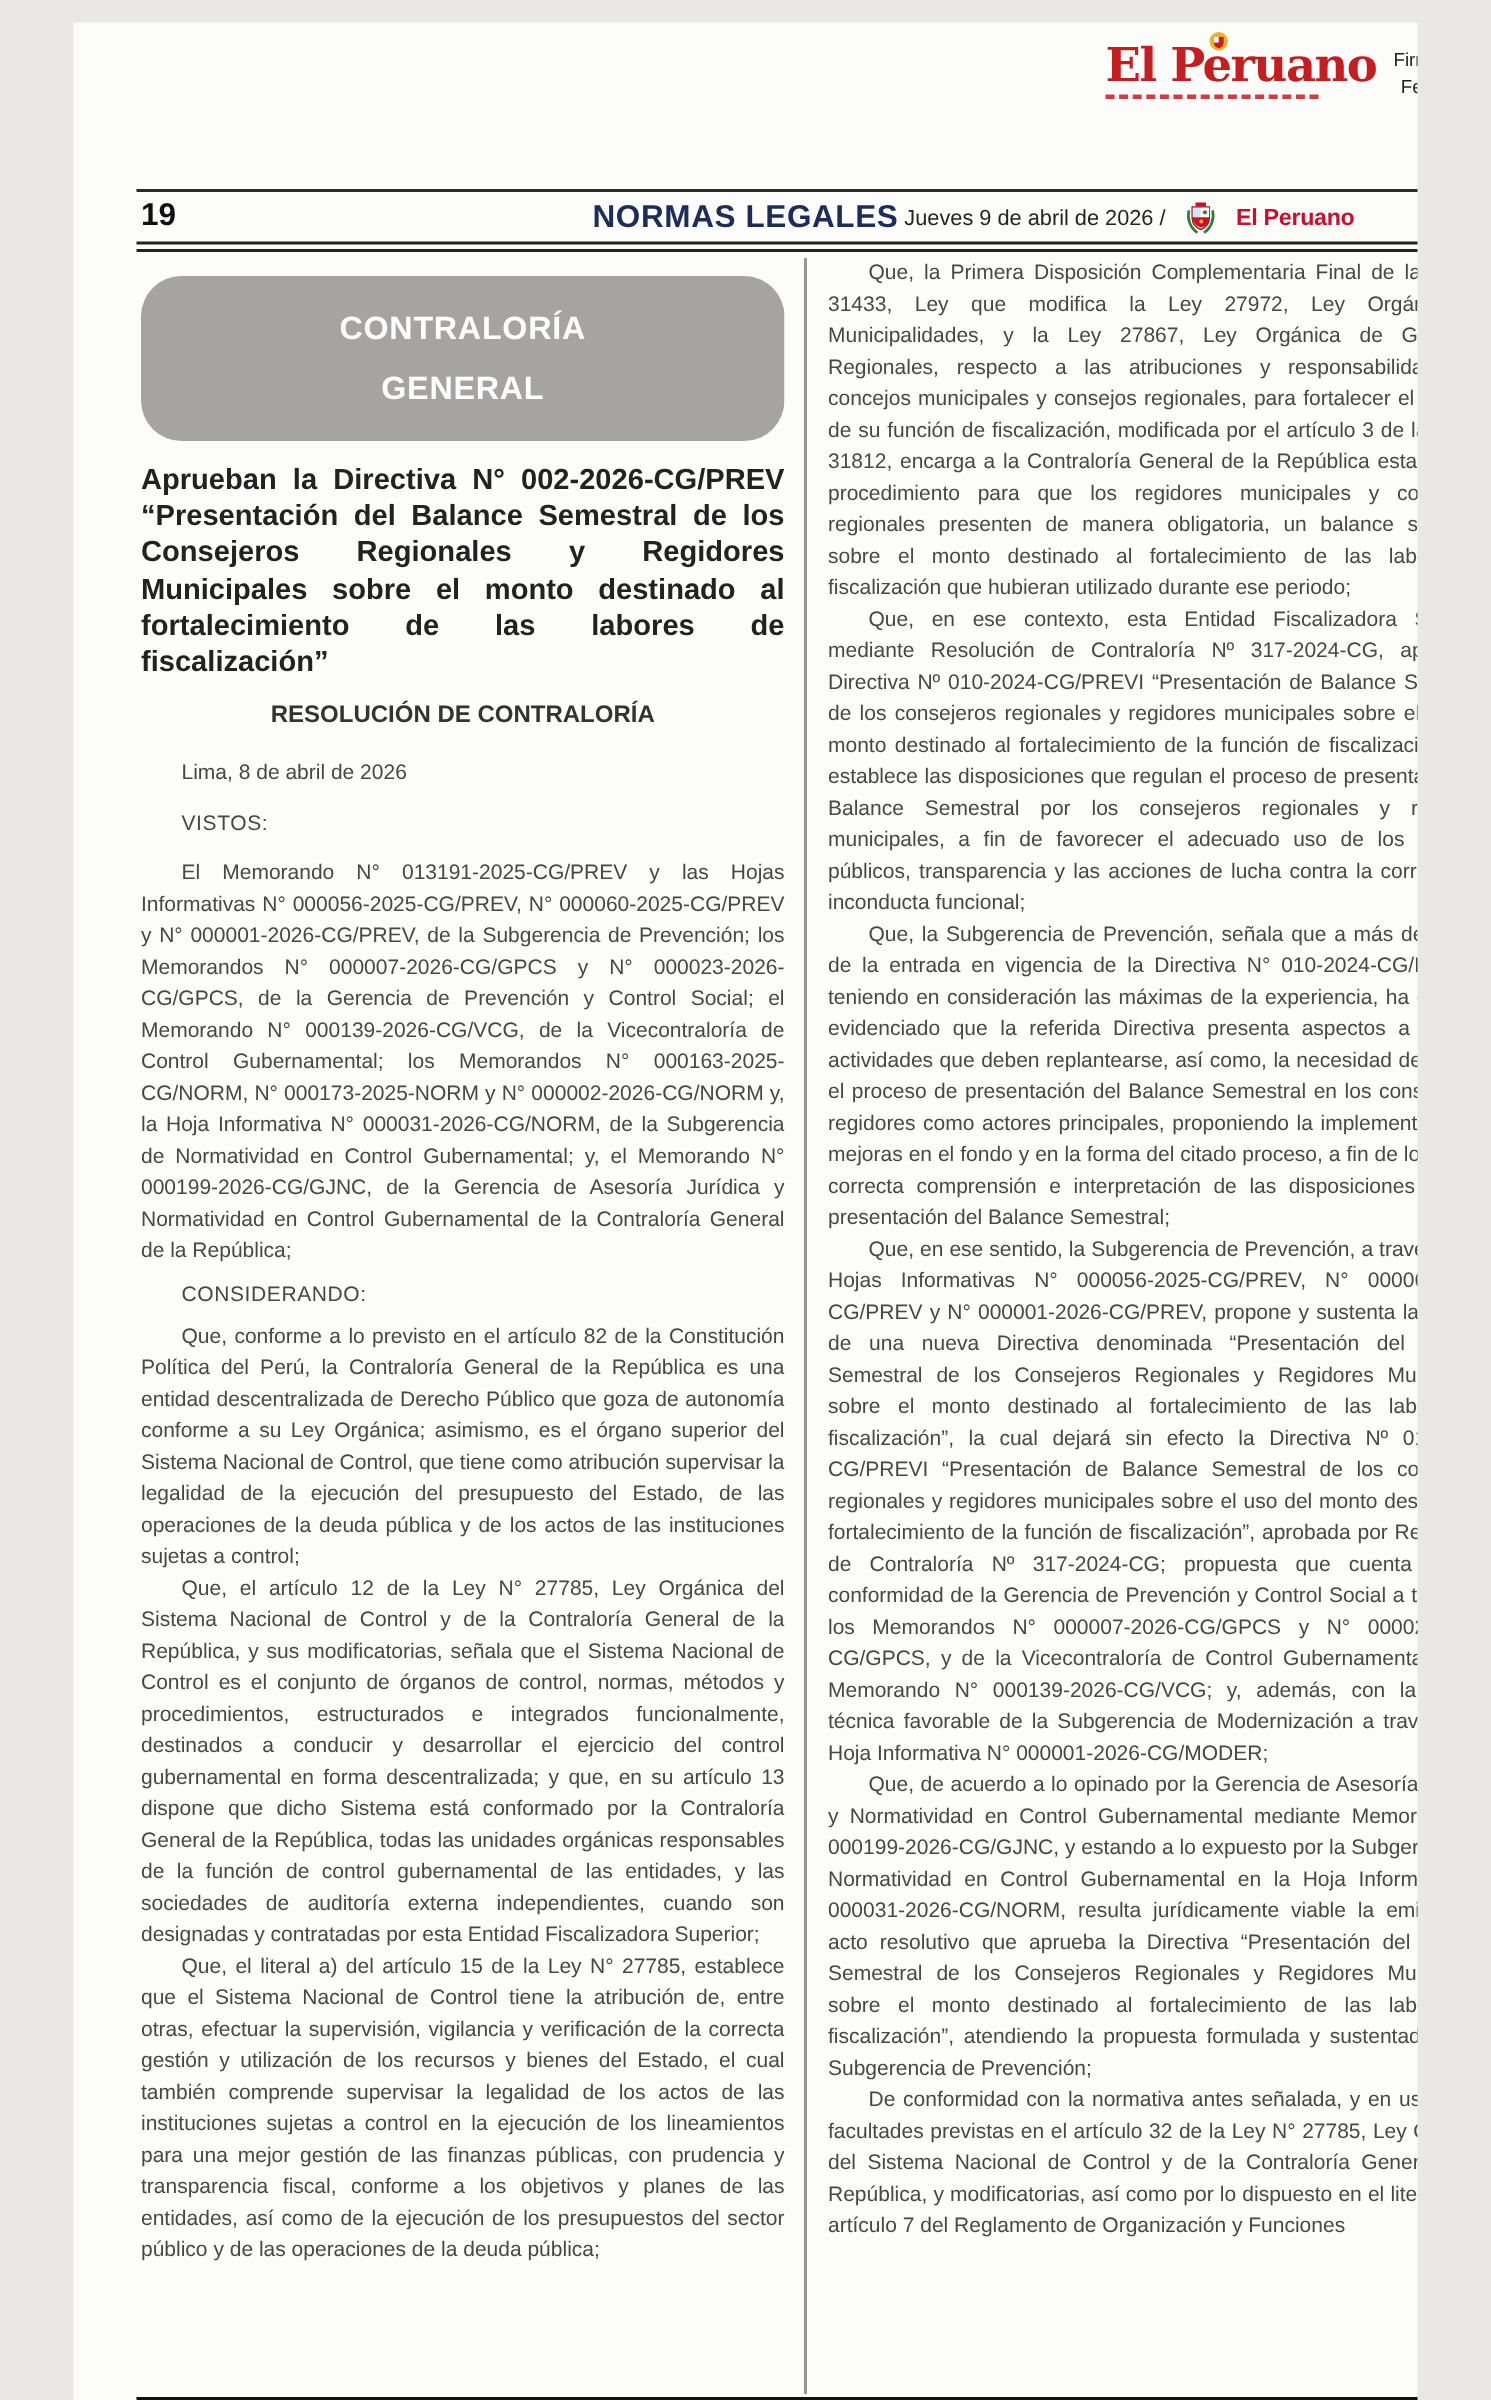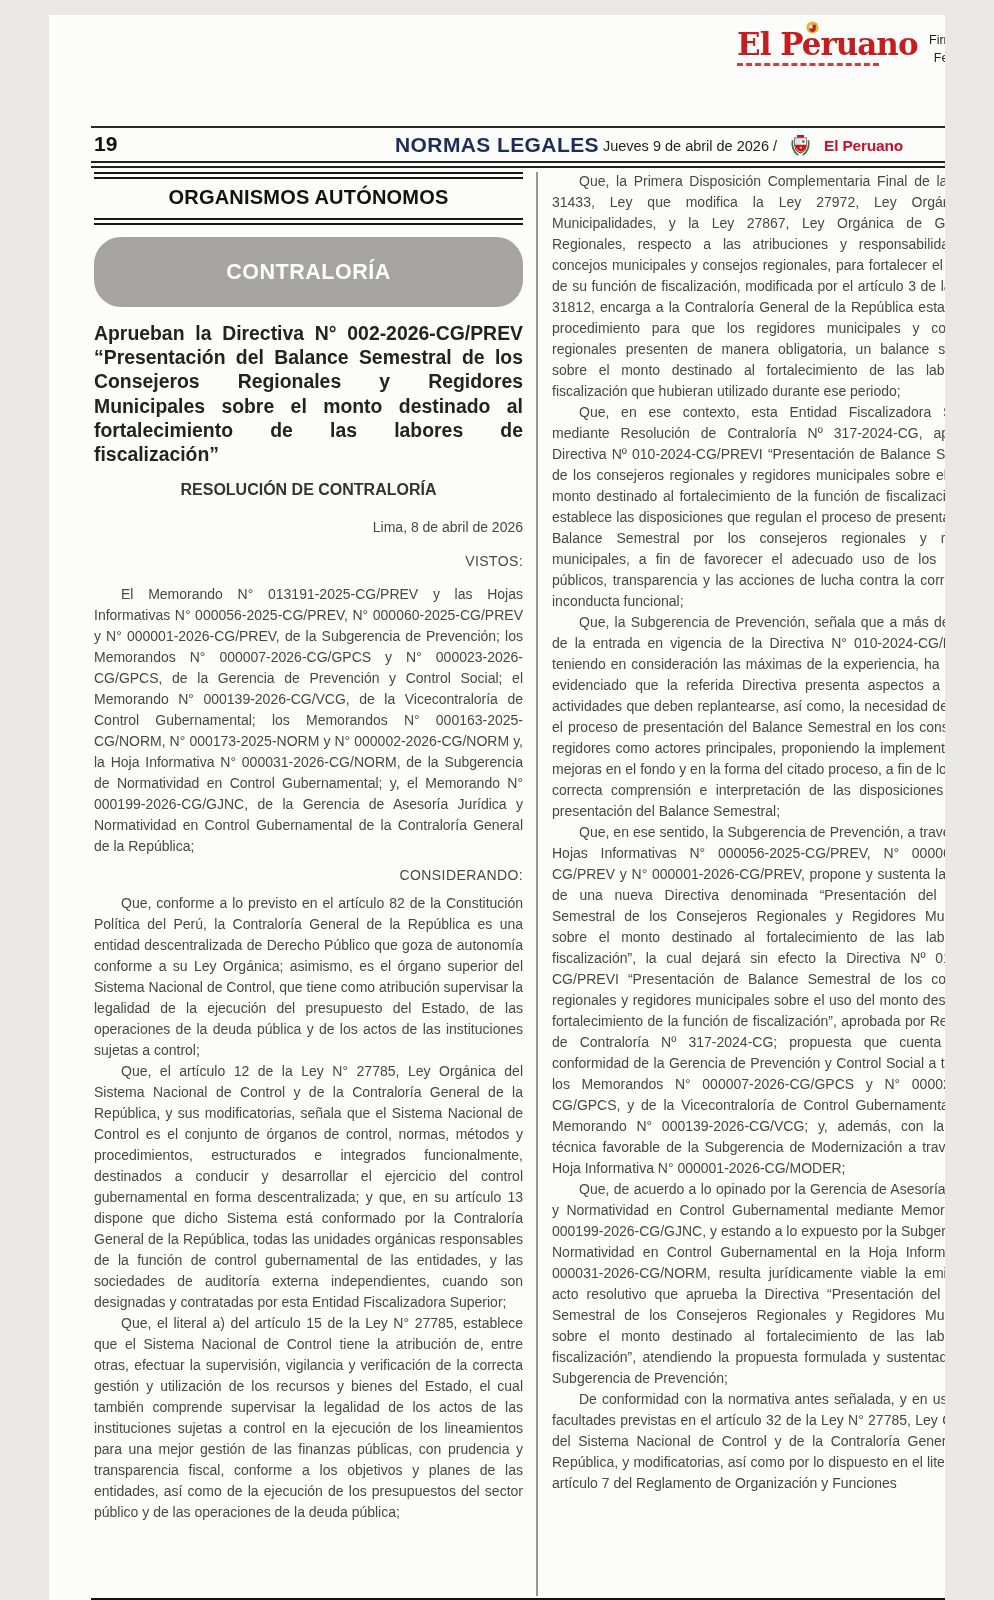--- a/index.html
+++ b/index.html
@@ -51,21 +51,21 @@
   .org-box{
     margin-top:12px;background:#a5a4a2;color:#ffffff;text-align:center;
     font-weight:bold;font-size:21.5px;letter-spacing:.5px;padding:15px 6px;border-radius:27px;
   }
   .org-box .org-line{line-height:40px;}
   .headline{
     margin-top:14px;font-weight:bold;font-size:19.4px;line-height:24.2px;
     text-align:justify;color:#222222;
   }
   .resolution{margin-top:14px;text-align:center;font-weight:bold;font-size:16px;line-height:20.5px;color:#333;}
-  .body-line{font-size:14px;line-height:21px;color:#474747;text-align:right;}
+  .body-line{font-size:14px;line-height:21px;color:#474747;}
   .date-line{margin-top:16px;text-indent:27px;}
   .caps-label{margin-top:13px;text-indent:27px;letter-spacing:.4px;}
   .para{
     font-size:14px;line-height:21px;text-align:justify;text-justify:inter-word;
     text-indent:27px;color:#474747;margin:0;
   }
   .vistos-para{margin-top:12px;}
   .considerando-label{margin-top:8px;margin-bottom:7px;}
 
   
@@ -105,24 +105,24 @@
       <rect x="12" y="4.8" width="6.4" height="7.4" fill="#fdfcf8"></rect>
       <path d="M5.8 12.2 h12.9 c-.3 4.3-3 6.7-6.4 7.9 c-3.4-1.2-6.2-3.6-6.5-7.9 z" fill="#c8102e"></path>
       <circle cx="15.2" cy="8.5" r="1.6" fill="#3f7d39"></circle>
       <circle cx="12.4" cy="15.5" r="1.5" fill="#e6b32a"></circle>
     </svg>
     <span class="header-brand">El Peruano</span>
   </div>
   <div class="header-rule-bottom"></div>
 
   <div class="col-left">
-    <div class="section-banner">ORGANISMOS AUTÓNOMOS</div>
 
     <div class="org-box">
       <div class="org-line">CONTRALORÍA</div>
+      <div class="org-line">GENERAL</div>
     </div>
 
     <div class="headline">Aprueban la Directiva N° 002-2026-CG/PREV “Presentación del Balance Semestral de los Consejeros Regionales y Regidores Municipales sobre el monto destinado al fortalecimiento de las labores de fiscalización”</div>
 
     <div class="resolution">
       <div>RESOLUCIÓN DE CONTRALORÍA</div>
     </div>
 
     <div class="body-line date-line">Lima, 8 de abril de 2026</div>
 

